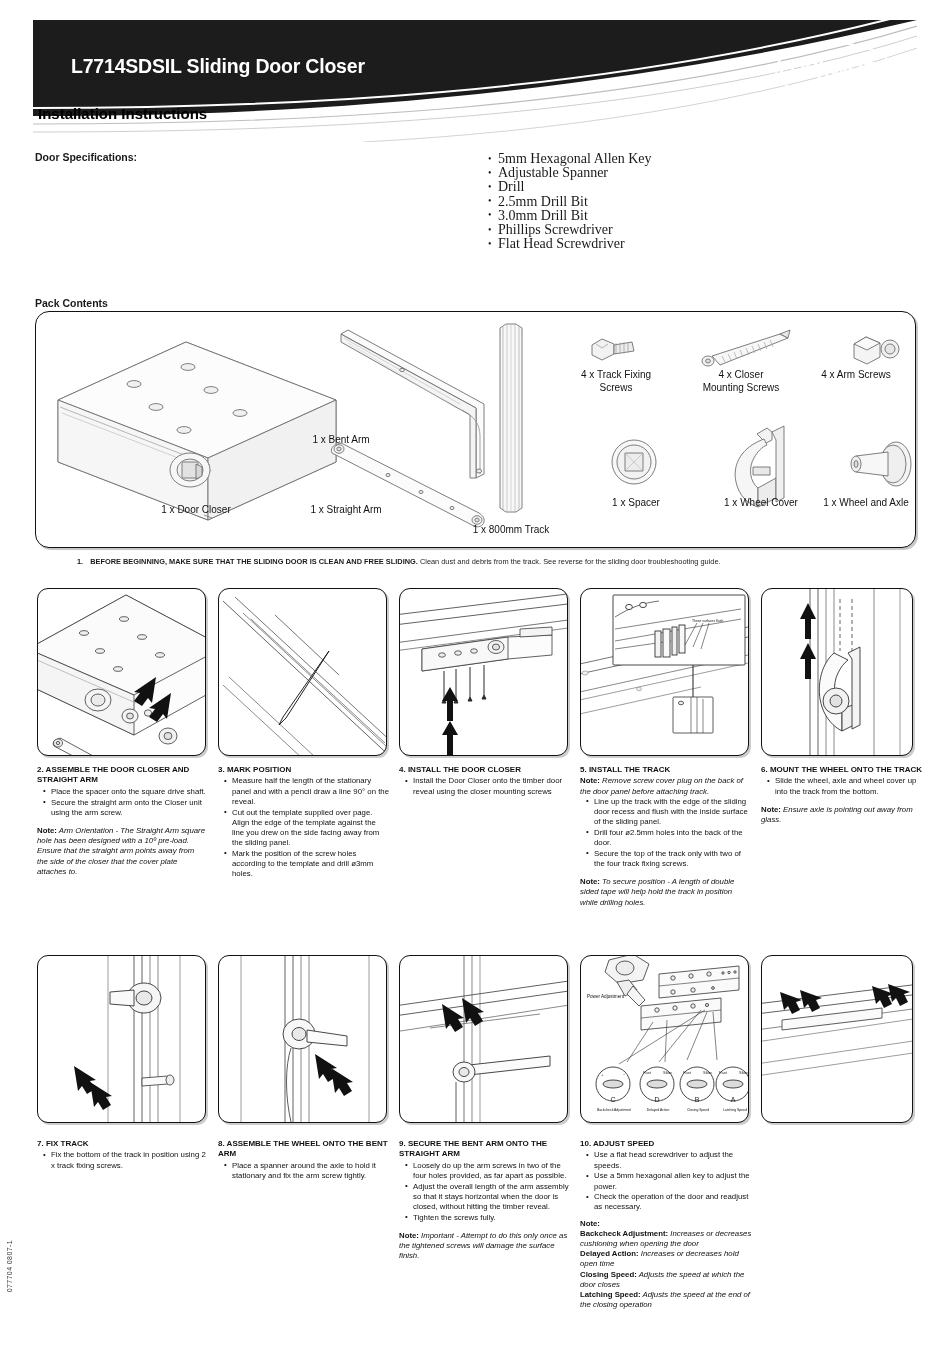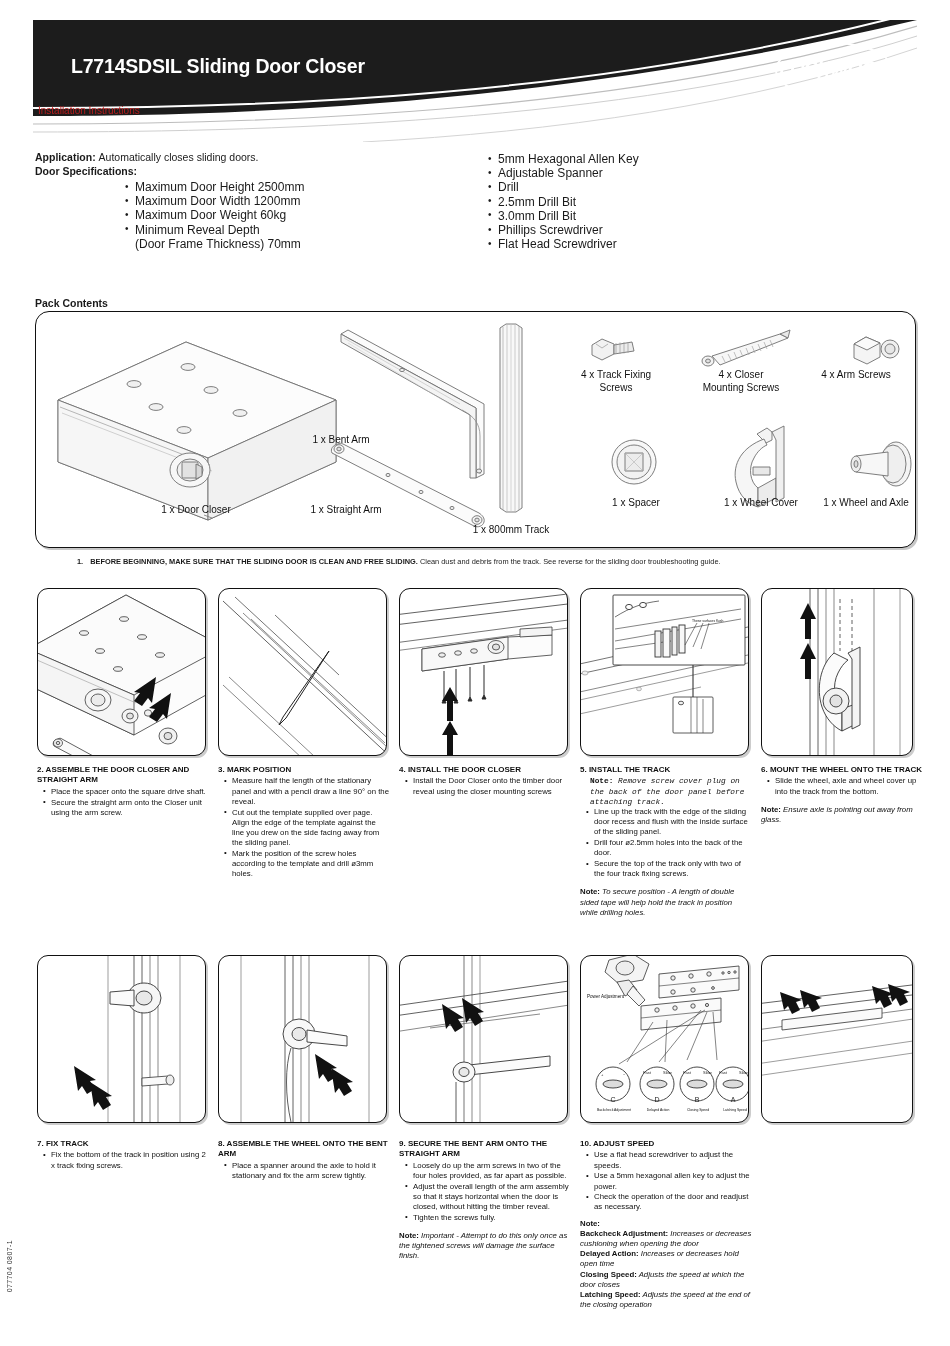--- a/index.html
+++ b/index.html
@@ -39,33 +39,33 @@
   .logo-rule:before, .logo-rule:after {
     content: ""; position: absolute; top: 0; width: 2px; height: 8px; background: #fff;
   }
   .logo-rule:before { left: 0; } .logo-rule:after { right: 0; }
   .logo-sub {
     color: #ffffff; font-size: 17px; font-weight: bold;
     letter-spacing: -0.3px; margin-top: 6px; transform: scaleY(1.15);
   }
   .install-title {
     position: absolute; left: 38px; top: 105px;
-    font-size: 10px; font-weight: normal; color: #b91c1c;
+    font-size: 15px; font-weight: bold; color: #000000;
   }
 
   
   .spec-wrap { position: absolute; left: 35px; top: 150px; width: 880px; font-size: 10.5px; }
   .spec-col { position: absolute; top: 0; }
   .col-left { left: 0; width: 380px; }
   .col-right { left: 383px; width: 400px; }
   .spec-head { font-weight: bold; font-size: 10.5px; line-height: 14px; }
   .spec-head .lbl-val { font-weight: normal; }
   ul.spec-list { list-style: none; margin: 2px 0 0 90px; }
   ul.spec-list.right { margin-left: 70px; }
-  ul.spec-list li { position: relative; padding-left: 10px; line-height: 14.2px; font-size: 12px; }
+  ul.spec-list li { position: relative; padding-left: 10px; line-height: 14.2px; font-size: 14px; font-family: Liberation Serif, serif; }
   ul.spec-list li:before {
     content: "\2022"; position: absolute; left: 0; top: -0.5px; font-size: 10px;
   }
   ul.spec-list li.cont:before { content: ""; }
 
   
   .pack-label { position: absolute; left: 35px; top: 297px; font-size: 10.5px; font-weight: bold; }
   .pack-box {
     position: absolute; left: 35px; top: 311px; width: 881px; height: 237px;
     border: 1px solid #111; border-radius: 14px; background: #fff;
@@ -92,21 +92,21 @@
   .img-card svg { display: block; }
   .step-text { position: absolute; font-size: 7.8px; line-height: 10.2px; color: #111; }
   .step-text .st-head { font-weight: bold; font-size: 8px; line-height: 10.4px; margin-bottom: 1px; }
   .step-text ul { list-style: none; margin: 0 0 0 6px; }
   .step-text li { position: relative; padding-left: 8px; margin-bottom: 0.5px; }
   .step-text li:before {
     content: "\2022"; position: absolute; left: 0; top: -0.5px;
   }
   .step-text .note { margin-top: 8px; font-style: italic; }
   .step-text .note b { font-style: normal; }
-  .step-text .sub-note { font-style: italic; margin-left: 10px; font-family: Liberation Mono, monospace; }
+  .step-text .sub-note { font-style: italic; margin-left: 0; }
   .step-text .sub-note b { font-style: normal; }
   .note-line { margin-top: 0px; font-style: italic; }
   .note-line b { font-style: normal; }
 
   
   .art-label { position: absolute; font-size: 4.6px; color: #111; text-align: center; }
   .art-label.sm { font-size: 3.4px; }
 
   
   .side-code {
@@ -135,32 +135,21 @@
         <span>LOCKWOOD</span>
       </div>
       <div class="logo-rule"></div>
       <div class="logo-sub">ASSA ABLOY</div>
     </div>
   </div>
   <div class="install-title">Installation Instructions</div>
 
   <div class="spec-wrap">
     <div class="spec-col col-left">
-      <div class="spec-head">
-        <span>Application:</span>
-        <span class="lbl-val">Automatically closes sliding doors.</span>
-      </div>
       <div class="spec-head">Door Specifications:</div>
-      <ul class="spec-list">
-        <li>Maximum Door Height 2500mm</li>
-        <li>Maximum Door Width 1200mm</li>
-        <li>Maximum Door Weight 60kg</li>
-        <li>Minimum Reveal Depth</li>
-        <li class="cont">(Door Frame Thickness) 70mm</li>
-      </ul>
     </div>
     <div class="spec-col col-right">
       <ul class="spec-list right">
         <li>5mm Hexagonal Allen Key</li>
         <li>Adjustable Spanner</li>
         <li>Drill</li>
         <li>2.5mm Drill Bit</li>
         <li>3.0mm Drill Bit</li>
         <li>Phillips Screwdriver</li>
         <li>Flat Head Screwdriver</li>
@@ -431,20 +420,21 @@
       </g>
     </svg>
   </div>
 
   <div class="step-text" style="left:37px; top:765px; width:170px;">
     <div class="st-head">2. ASSEMBLE THE DOOR CLOSER AND STRAIGHT ARM</div>
     <ul>
       <li>Place the spacer onto the square drive shaft.</li>
       <li>Secure the straight arm onto the Closer unit using the arm screw.</li>
     </ul>
+    <div class="note"><b>Note:</b><span> Arm Orientation - The Straight Arm square hole has been designed with a 10º pre-load. Ensure that the straight arm points away from the side of the closer that the cover plate attaches to.</span></div>
   </div>
 
   <div class="step-text" style="left:218px; top:765px; width:172px;">
     <div class="st-head">3. MARK POSITION</div>
     <ul>
       <li>Measure half the length of the stationary panel and with a pencil draw a line 90° on the reveal.</li>
       <li>Cut out the template supplied over page. Align the edge of the template against the line you drew on the side facing away from the sliding panel.</li>
       <li>Mark the position of the screw holes according to the template and drill ø3mm holes.</li>
     </ul>
   </div>

